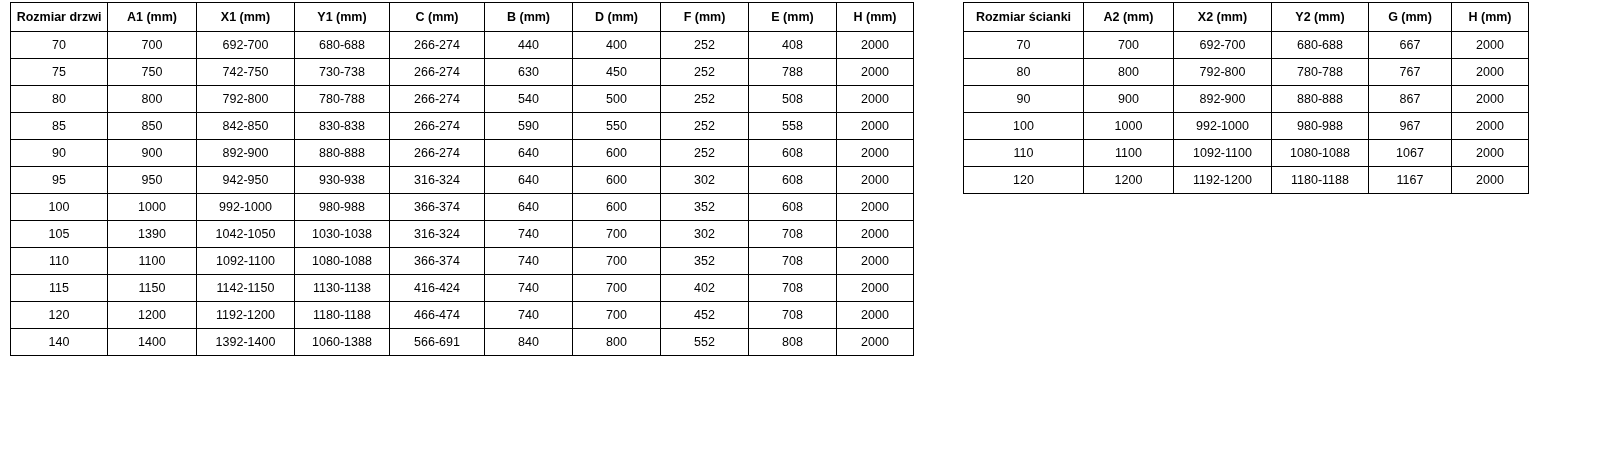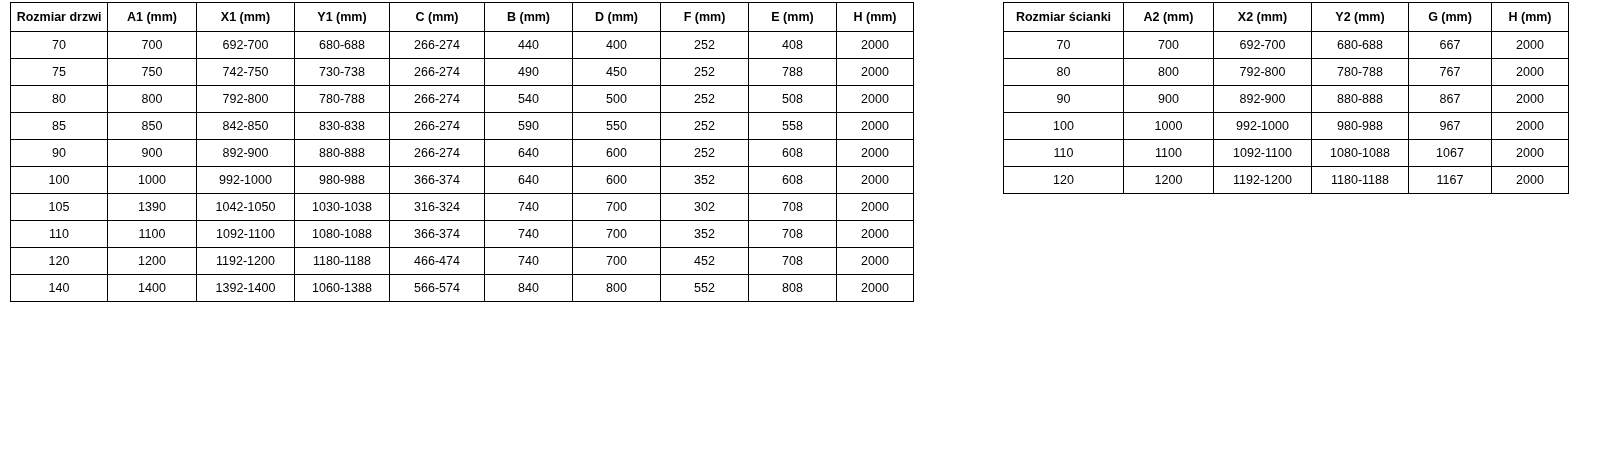--- a/index.html
+++ b/index.html
@@ -21,21 +21,21 @@
   }
   .table-wrap {
     position: absolute;
     top: 0;
   }
   #doors-table-wrap {
     left: 10px;
     top: 2px;
   }
   #walls-table-wrap {
-    left: 1003px;
+    left: 963px;
     top: 2px;
   }
   table {
     border-collapse: collapse;
     table-layout: fixed;
   }
   th, td {
     border: 1px solid #000000;
     text-align: center;
     vertical-align: middle;
@@ -115,21 +115,21 @@
             <td>252</td>
             <td>408</td>
             <td>2000</td>
           </tr>
           <tr>
             <td>75</td>
             <td>750</td>
             <td>742-750</td>
             <td>730-738</td>
             <td>266-274</td>
-            <td>490</td>
+            <td>630</td>
             <td>450</td>
             <td>252</td>
             <td>788</td>
             <td>2000</td>
           </tr>
           <tr>
             <td>80</td>
             <td>800</td>
             <td>792-800</td>
             <td>780-788</td>
@@ -154,20 +154,32 @@
           </tr>
           <tr>
             <td>90</td>
             <td>900</td>
             <td>892-900</td>
             <td>880-888</td>
             <td>266-274</td>
             <td>640</td>
             <td>600</td>
             <td>252</td>
+            <td>608</td>
+            <td>2000</td>
+          </tr>
+          <tr>
+            <td>95</td>
+            <td>950</td>
+            <td>942-950</td>
+            <td>930-938</td>
+            <td>316-324</td>
+            <td>640</td>
+            <td>600</td>
+            <td>302</td>
             <td>608</td>
             <td>2000</td>
           </tr>
           <tr>
             <td>100</td>
             <td>1000</td>
             <td>992-1000</td>
             <td>980-988</td>
             <td>366-374</td>
             <td>640</td>
@@ -194,37 +206,49 @@
             <td>1092-1100</td>
             <td>1080-1088</td>
             <td>366-374</td>
             <td>740</td>
             <td>700</td>
             <td>352</td>
             <td>708</td>
             <td>2000</td>
           </tr>
           <tr>
+            <td>115</td>
+            <td>1150</td>
+            <td>1142-1150</td>
+            <td>1130-1138</td>
+            <td>416-424</td>
+            <td>740</td>
+            <td>700</td>
+            <td>402</td>
+            <td>708</td>
+            <td>2000</td>
+          </tr>
+          <tr>
             <td>120</td>
             <td>1200</td>
             <td>1192-1200</td>
             <td>1180-1188</td>
             <td>466-474</td>
             <td>740</td>
             <td>700</td>
             <td>452</td>
             <td>708</td>
             <td>2000</td>
           </tr>
           <tr>
             <td>140</td>
             <td>1400</td>
             <td>1392-1400</td>
             <td>1060-1388</td>
-            <td>566-574</td>
+            <td>566-691</td>
             <td>840</td>
             <td>800</td>
             <td>552</td>
             <td>808</td>
             <td>2000</td>
           </tr>
         </tbody>
     </table>
   </div>
 

